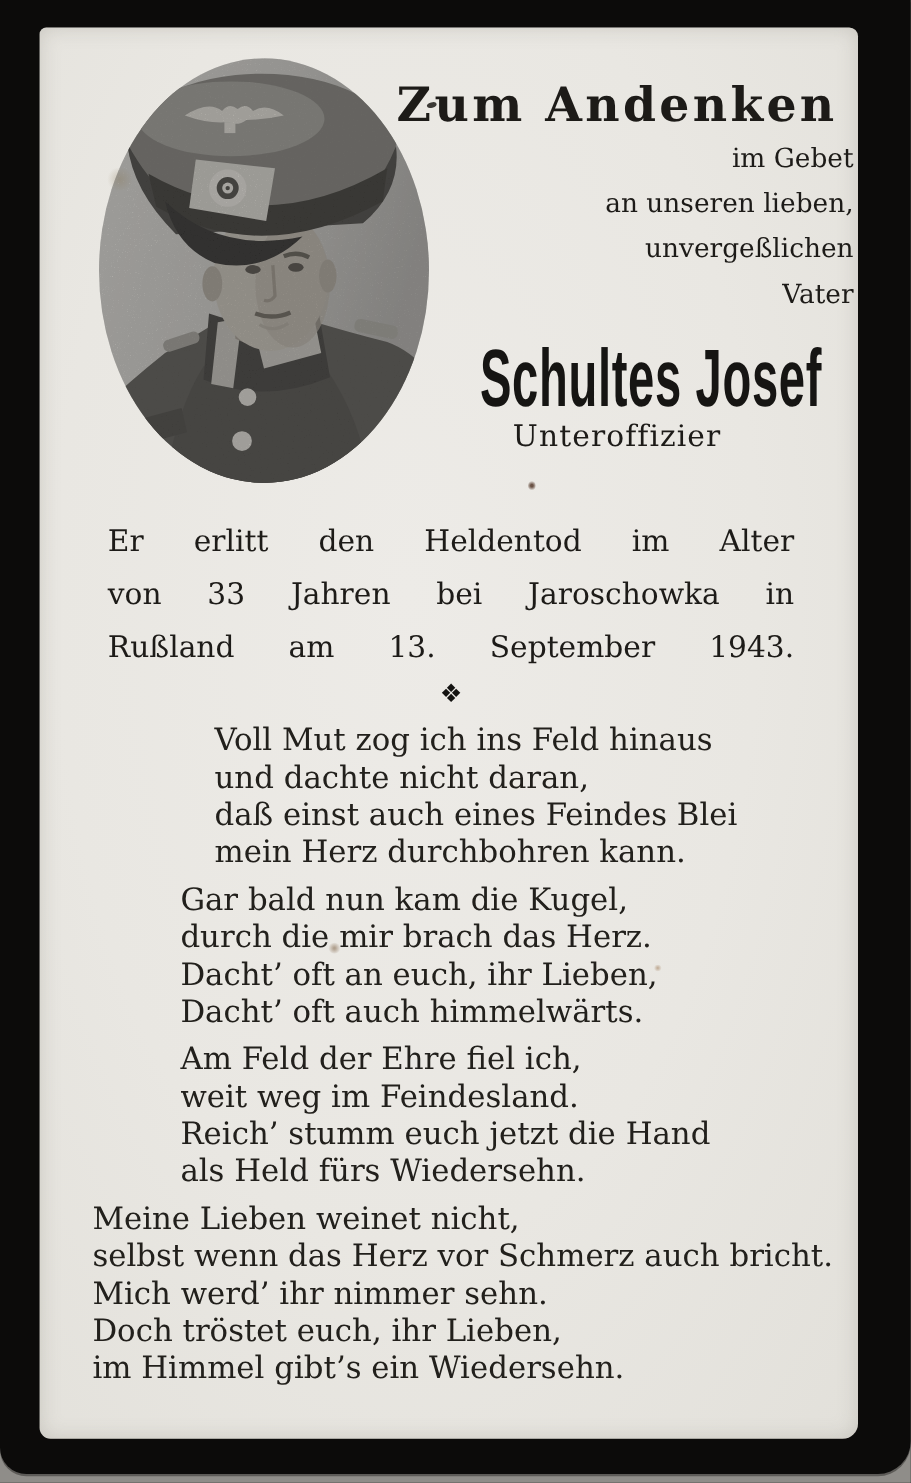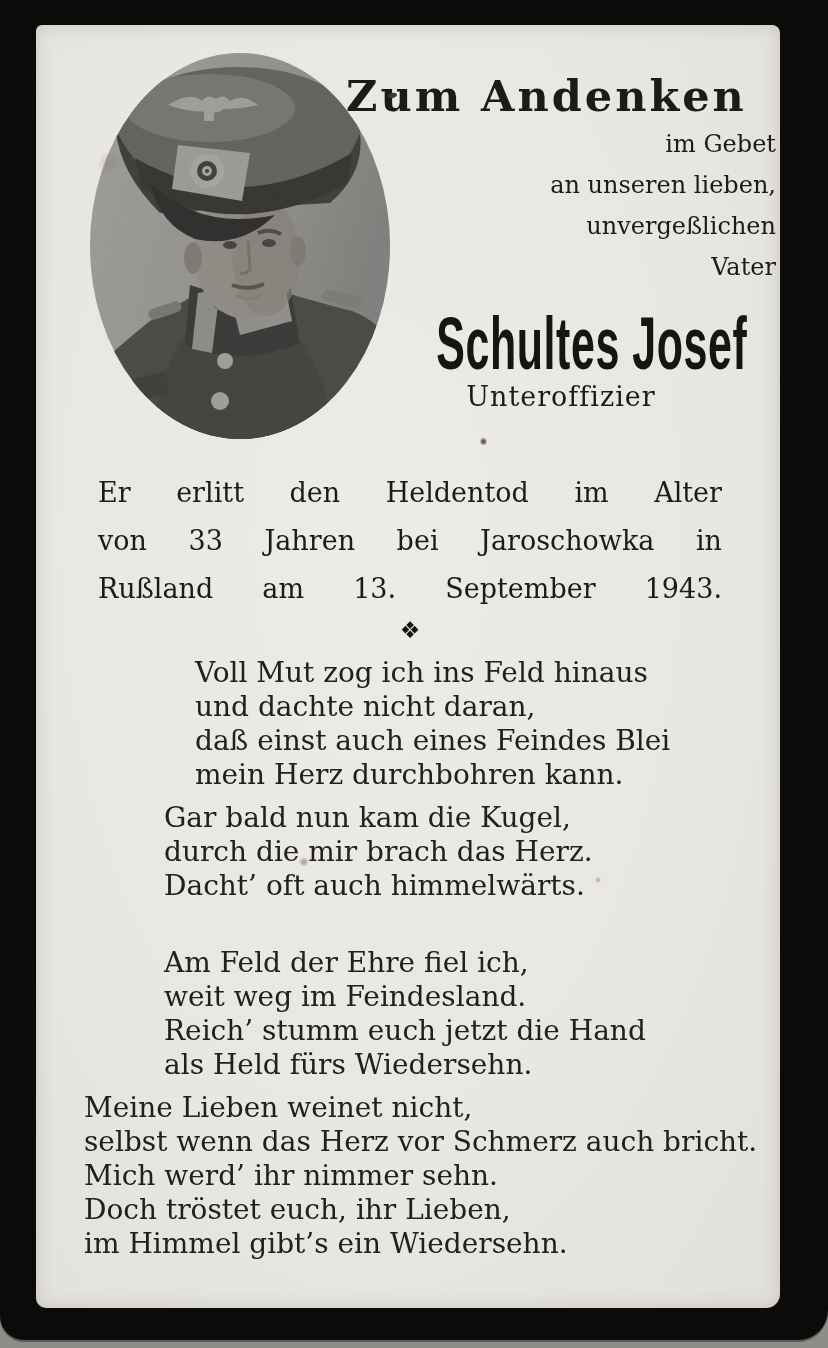--- a/index.html
+++ b/index.html
@@ -28,21 +28,21 @@
   
   .photo {
     position: absolute; left: 54px; top: 28px;
     width: 300px; height: 386px;
   }
   .photo svg { display: block; width: 100%; height: 100%; }
   
   .title {
     position: absolute; left: 310px; top: 46px; width: 430px;
     font-size: 43px; letter-spacing: 3px; font-weight: bold;
-    text-align: left; white-space: nowrap;
+    text-align: center; white-space: nowrap;
   }
   .dedication {
     position: absolute; left: 310px; top: 99px; width: 430px;
     font-size: 24px; line-height: 41px; text-align: right;
   }
   .name {
     position: absolute; left: 310px; top: 276px; width: 430px;
     font-family: "Liberation Sans", sans-serif;
     font-weight: bold; font-size: 74px; letter-spacing: 1px;
     text-align: center; white-space: nowrap;
@@ -187,20 +187,21 @@
     <div class="stanza stanza-1">
       <div>Voll Mut zog ich ins Feld hinaus</div>
       <div>und dachte nicht daran,</div>
       <div>daß einst auch eines Feindes Blei</div>
       <div>mein Herz durchbohren kann.</div>
     </div>
 
     <div class="stanza stanza-2">
       <div>Gar bald nun kam die Kugel,</div>
       <div>durch die mir brach das Herz.</div>
+      <div>Dacht’ oft an euch, ihr Lieben,</div>
       <div>Dacht’ oft auch himmelwärts.</div>
     </div>
 
     <div class="stanza stanza-3">
       <div>Am Feld der Ehre fiel ich,</div>
       <div>weit weg im Feindesland.</div>
       <div>Reich’ stumm euch jetzt die Hand</div>
       <div>als Held fürs Wiedersehn.</div>
     </div>
 

